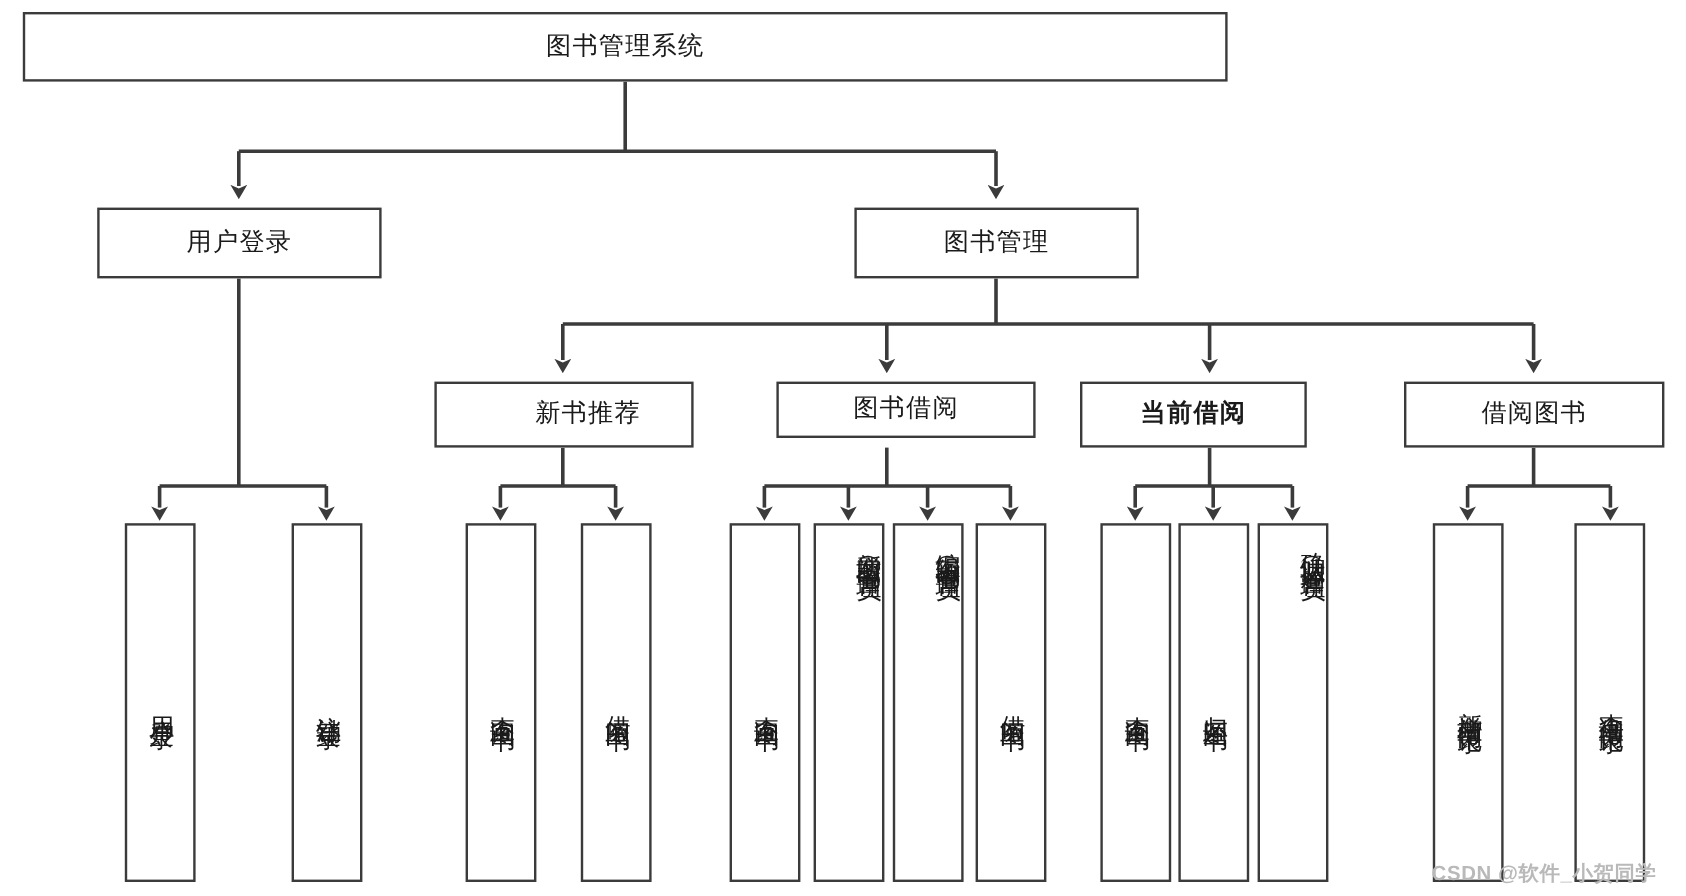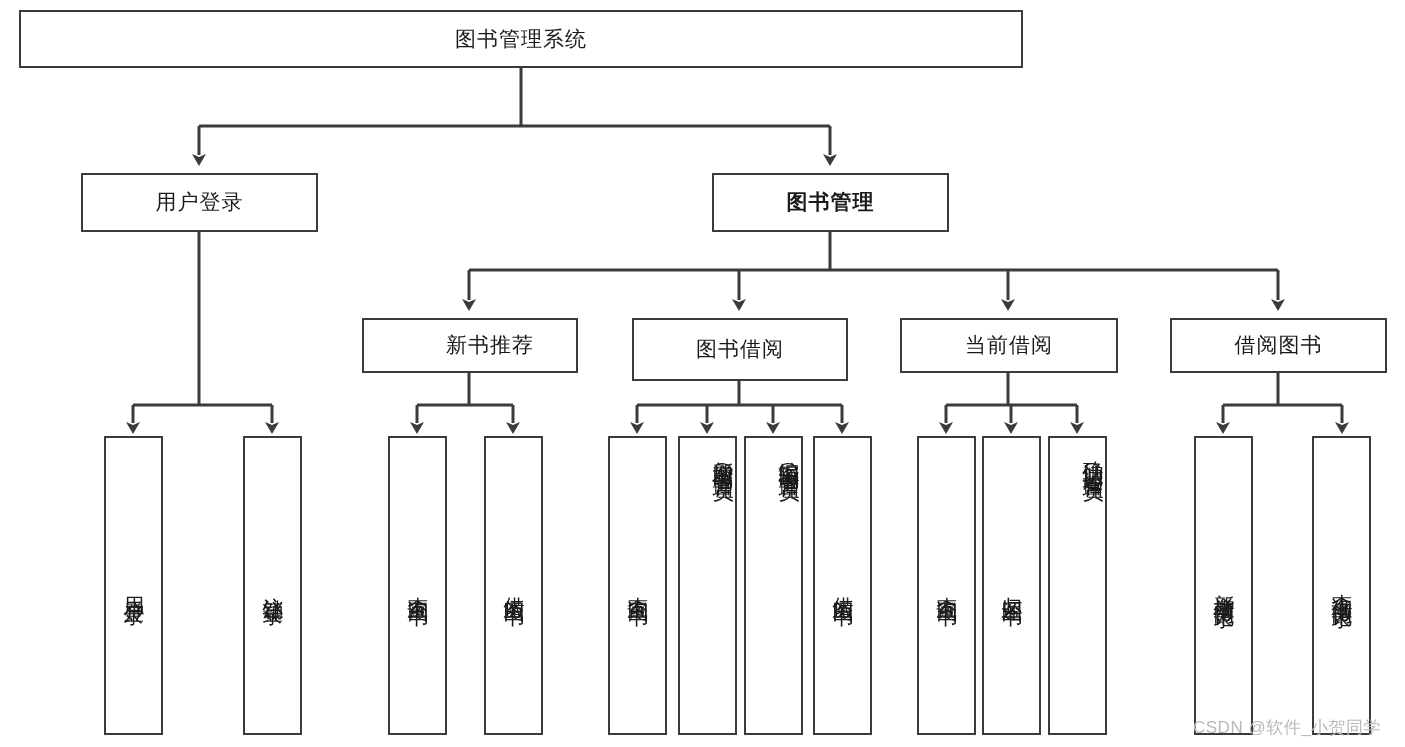--- a/index.html
+++ b/index.html
@@ -120,33 +120,33 @@
   </svg>
 
   <div class="node h" style="left:19px;top:10px;width:1004px;height:58px;">
     <span class="htxt">图书管理系统</span>
   </div>
 
   <div class="node h" style="left:81px;top:173px;width:237px;height:59px;">
     <span class="htxt">用户登录</span>
   </div>
 
-  <div class="node h" style="left:712px;top:173px;width:237px;height:59px;font-weight:bold;">
+  <div class="node h" style="left:712px;top:173px;width:237px;height:59px;">
     <span class="htxt">图书管理</span>
   </div>
 
   <div class="node h" style="left:362px;top:318px;width:216px;height:55px;padding-left:40px;">
     <span class="htxt">新书推荐</span>
   </div>
 
-  <div class="node h" style="left:632px;top:318px;width:216px;height:63px;">
+  <div class="node h" style="left:647px;top:318px;width:216px;height:47px;">
     <span class="htxt">图书借阅</span>
   </div>
 
-  <div class="node h" style="left:900px;top:318px;width:218px;height:55px;">
+  <div class="node h" style="left:900px;top:318px;width:189px;height:55px;font-weight:bold;">
     <span class="htxt">当前借阅</span>
   </div>
 
   <div class="node h" style="left:1170px;top:318px;width:217px;height:55px;">
     <span class="htxt">借阅图书</span>
   </div>
 
   <div class="node v" style="left:104px;top:436px;width:59px;height:299px;">
     <span class="vtxt">用户登录</span>
   </div>
@@ -192,15 +192,15 @@
   </div>
 
   <div class="node v" style="left:1194px;top:436px;width:59px;height:299px;">
     <span class="vtxt">新增借阅记录</span>
   </div>
 
   <div class="node v" style="left:1312px;top:436px;width:59px;height:299px;">
     <span class="vtxt">查询借阅记录</span>
   </div>
 
-  <div class="watermark" style="left:1193px;top:716px;">CSDN @软件_小贺同学</div>
+  <div class="watermark" style="left:1193px;top:716px;font-weight:bold;">CSDN @软件_小贺同学</div>
 
 </div>
 
 </body></html>

